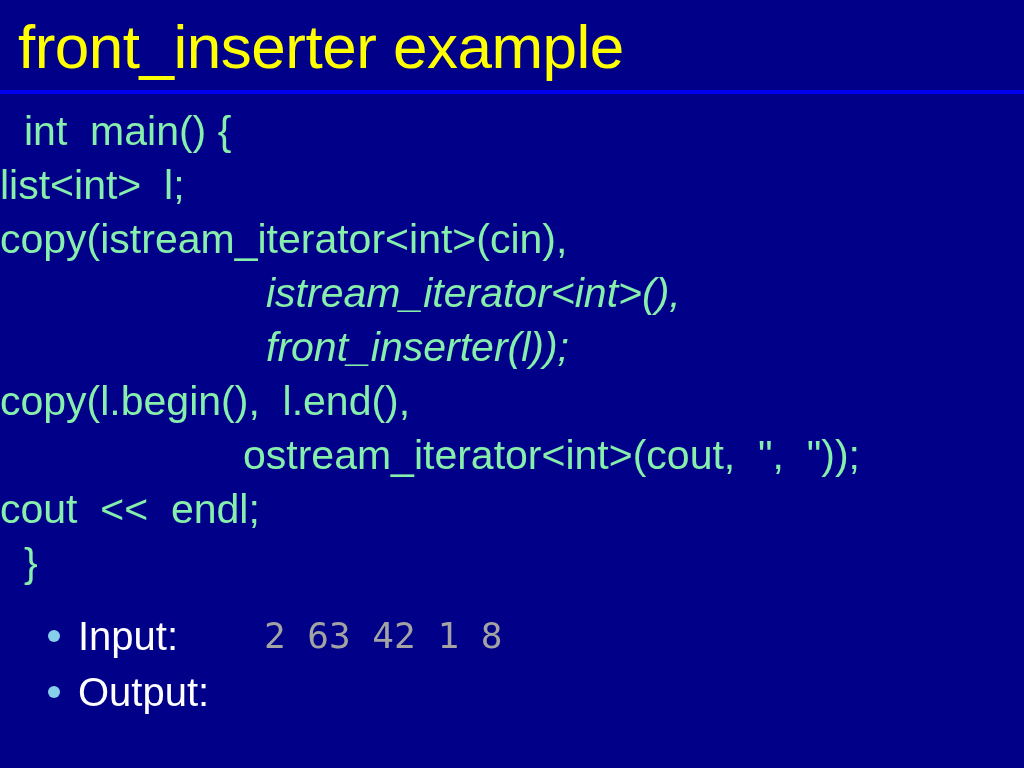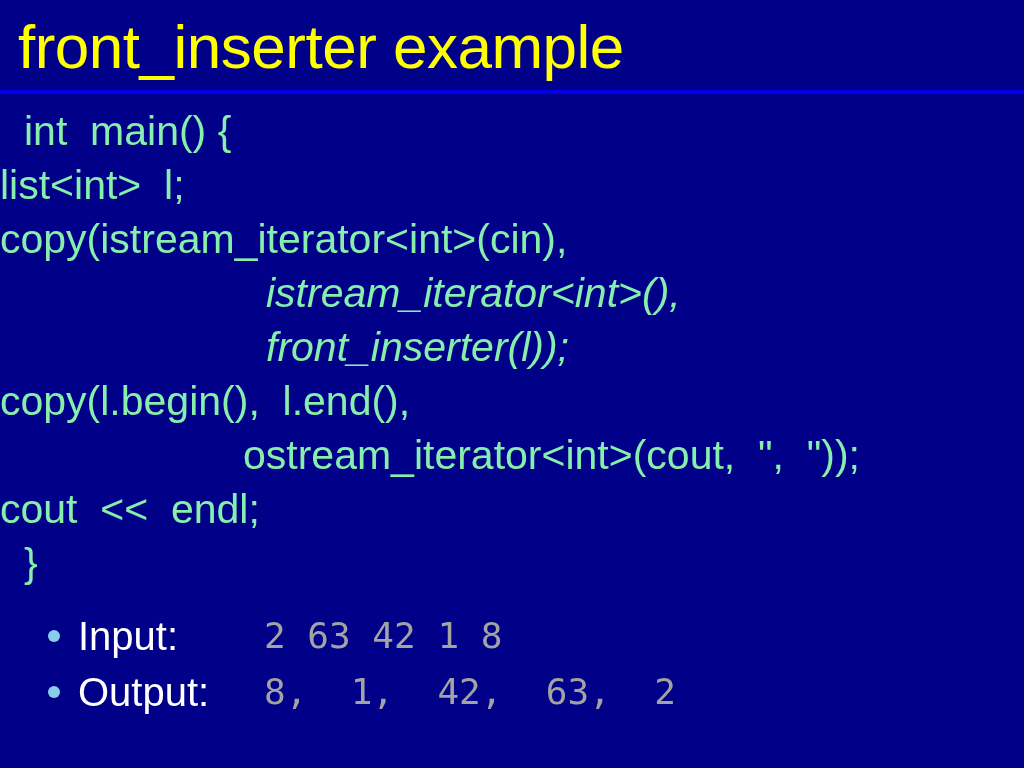--- a/index.html
+++ b/index.html
@@ -109,15 +109,14 @@
 
 <div id="bullet-list">
     <div class="bullet-row">
       <span class="bullet-dot"></span>
       <span class="bullet-label">Input:</span>
       <span class="bullet-value">2 63 42 1 8</span>
     </div>
     <div class="bullet-row">
       <span class="bullet-dot"></span>
       <span class="bullet-label">Output:</span>
-      <span class="bullet-value">8,  1,  42,  63,  2</span>
     </div>
   </div>
 
 </body></html>

